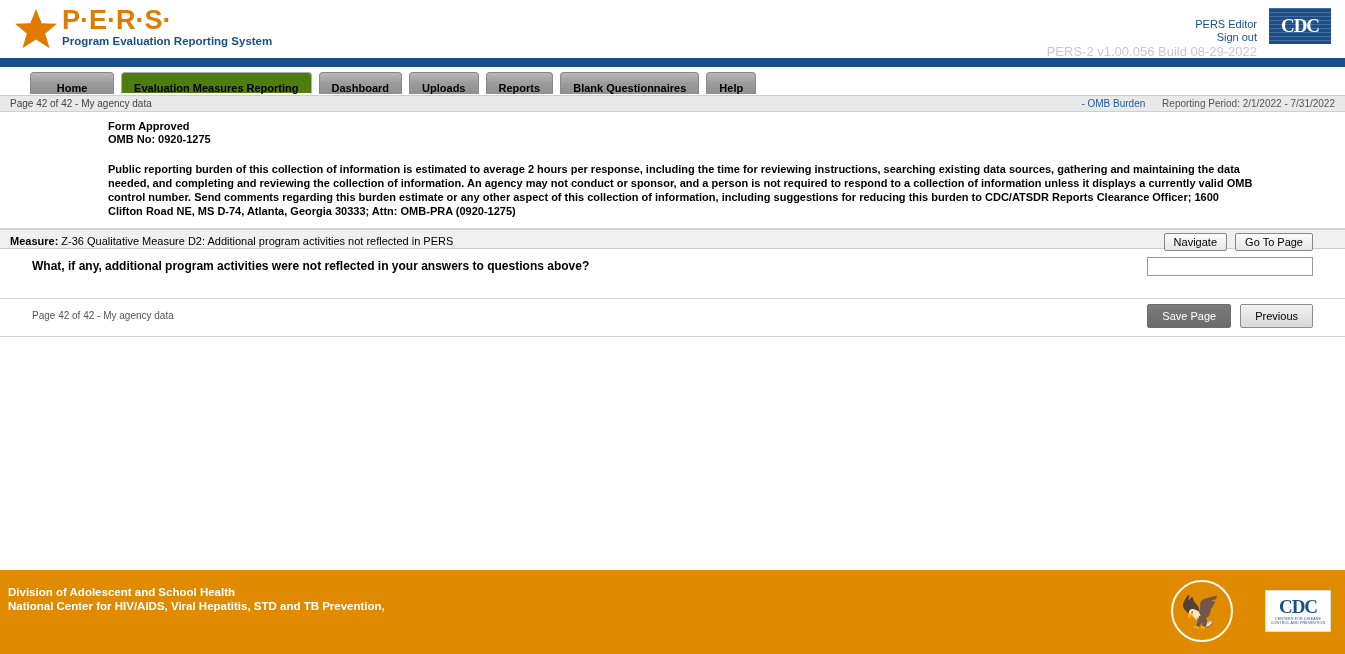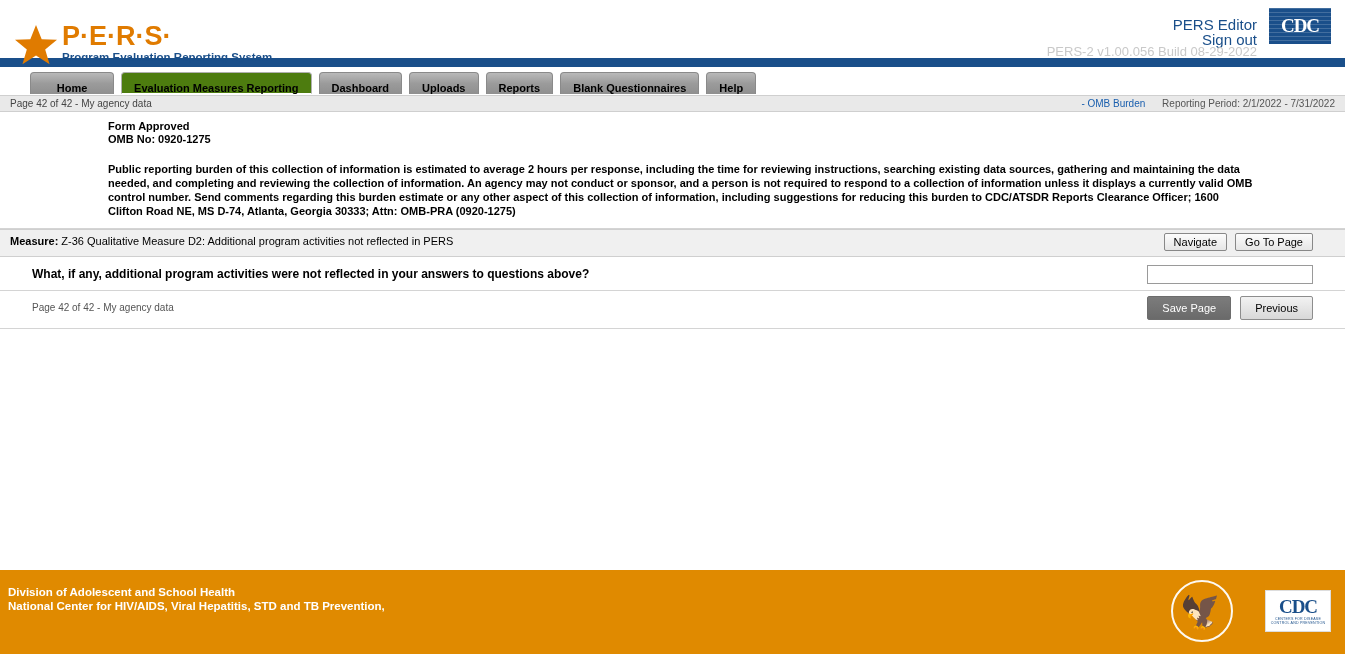--- a/index.html
+++ b/index.html
@@ -24,21 +24,20 @@
     height: 58px;
     background: #ffffff;
     padding: 0;
   }
   .logo-block {
     position: absolute;
     left: 14px;
     top: 6px;
     display: flex;
     align-items: flex-start;
-    margin-top: 16px;
   }
   .star {
     width: 44px;
     height: 42px;
     margin-right: 4px;
     margin-top: 2px;
   }
   .pers-title {
     color: #E07B00;
     font-size: 27px;
@@ -83,21 +82,21 @@
   }
   .user-links {
     position: absolute;
     right: 88px;
     top: 18px;
     text-align: right;
     line-height: 13px;
   }
   .user-links a {
     color: #1a4f8a;
-    font-size: 15px;
+    font-size: 11px;
     text-decoration: none;
   }
   .user-links .editor { font-weight: normal; }
   .user-links .signout { color: #1a4f8a; }
   .version-line {
     position: absolute;
     right: 88px;
     top: 44px;
     color: #c9c9c9;
     font-size: 13px;
@@ -189,21 +188,21 @@
     color: #000;
   }
 
   
   .measurebar {
     background: #f0f0f0;
     border-top: 1px solid #cfcfcf;
     border-bottom: 1px solid #cfcfcf;
     padding: 5px 10px;
     position: relative;
-    height: 28px;
+    height: 20px;
   }
   .measurebar .mlabel {
     font-size: 11px;
     font-weight: bold;
   }
   .measurebar .mtext {
     font-size: 11px;
     font-weight: normal;
   }
   .mbuttons {
@@ -222,21 +221,21 @@
     cursor: pointer;
     margin-left: 5px;
     font-family: "Liberation Sans", sans-serif;
   }
 
   
   .qrow {
     border-bottom: 1px solid #d4d4d4;
     padding: 10px 32px 16px 32px;
     position: relative;
-    height: 34px;
+    height: 50px;
   }
   .qtext {
     font-size: 12px;
     font-weight: bold;
     line-height: 14px;
   }
   .qinput {
     position: absolute;
     right: 32px;
     top: 8px;

